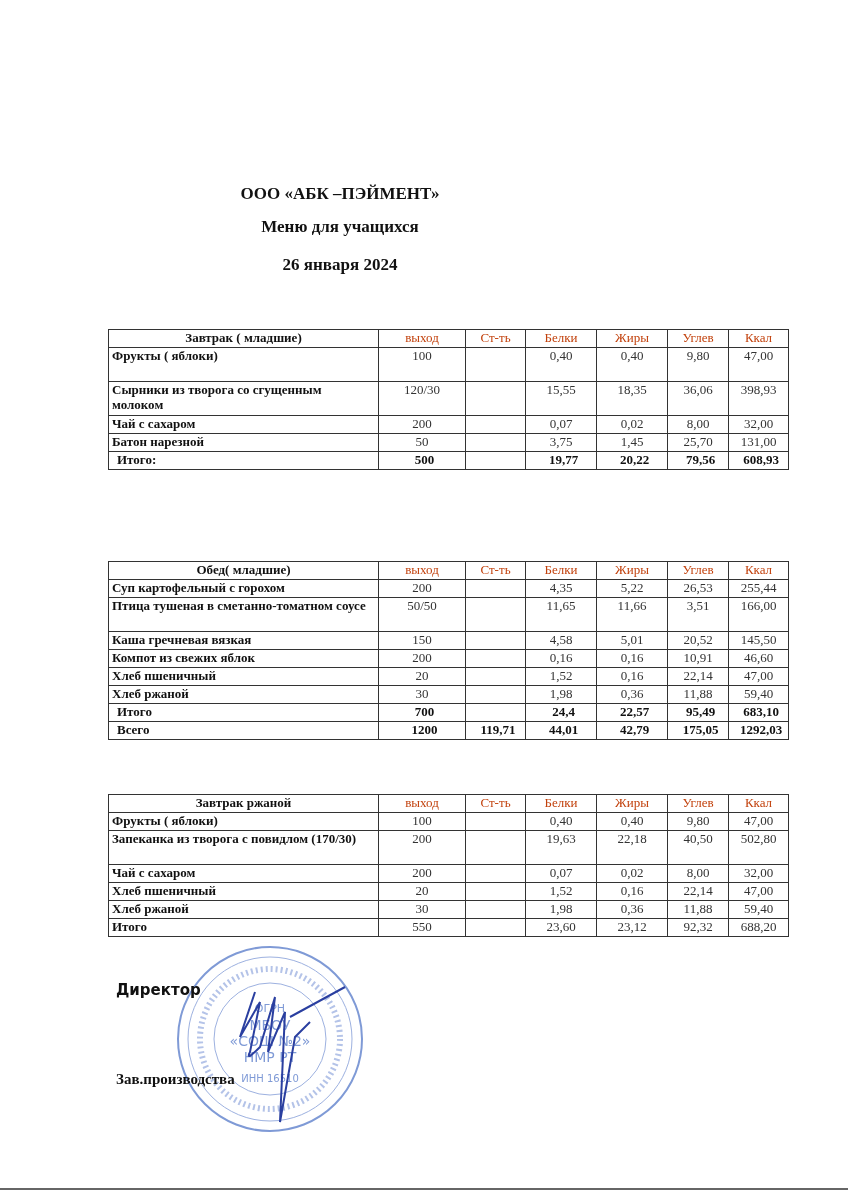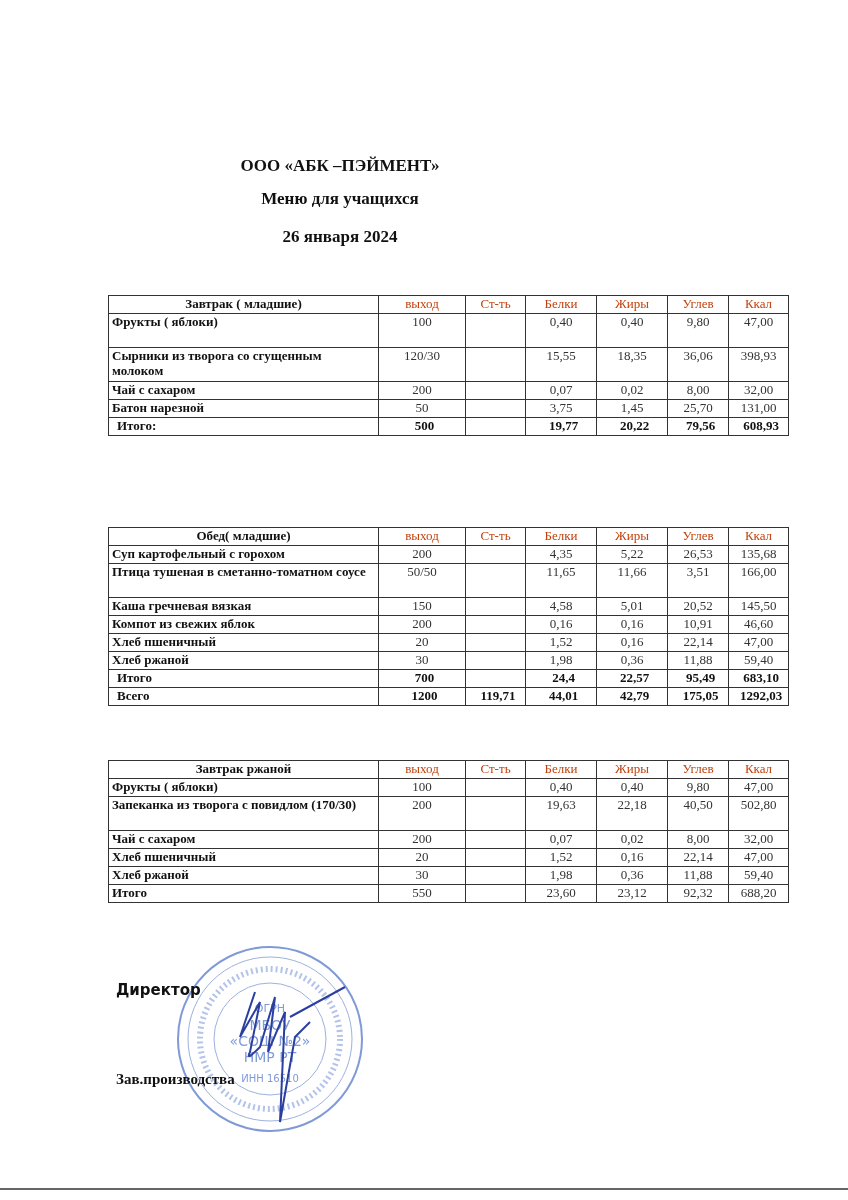--- a/index.html
+++ b/index.html
@@ -1,22 +1,22 @@
 <!DOCTYPE html>
 <html><head>
 <meta charset="utf-8">
 <style>
   html, body { margin:0; padding:0; }
   body { width:848px; height:1200px; background:#ffffff; position:relative; overflow:hidden; font-family:"Liberation Serif", serif; color:#111; }
   .page-border-bottom { position:absolute; left:0; right:0; top:1188px; height:2px; background:#666; }
-  .header { position:absolute; left:0; width:680px; text-align:center; font-weight:bold; }
+  .header { position:absolute; left:0; width:680px; text-align:center; font-weight:bold;margin-top:28px; }
   .h1 { top:156px; font-size:17px; }
   .h2 { top:189px; font-size:17px; }
   .h3 { top:227px; font-size:17px; }
-  table.menu { position:absolute; left:108px; border-collapse:collapse; font-size:13px; table-layout:fixed; width:680px; }
+  table.menu { position:absolute; left:108px; border-collapse:collapse; font-size:13px; table-layout:fixed; width:680px;margin-top:34px; }
   table.menu td { border:1px solid #333; padding:0 3px; height:17px; line-height:15px; vertical-align:top; }
   table.menu td.num { text-align:center; color:#333; }
   table.menu tr.head td { text-align:center; color:#c2410c; }
   table.menu tr.head td.title { font-weight:bold; color:#111; }
   table.menu td.name { font-weight:bold; }
   table.menu tr.bold td { font-weight:bold; color:#111;padding-left:8px; }
   table.menu tr.tall td { height:33px; }
   .t1 { top:295px; }
   .t2 { top:527px; }
   .t3 { top:760px; }
@@ -120,21 +120,21 @@
     <td>Углев</td>
     <td>Ккал</td>
   </tr>
   <tr>
     <td class="name">Суп картофельный с горохом</td>
     <td class="num">200</td>
     <td class="num"></td>
     <td class="num">4,35</td>
     <td class="num">5,22</td>
     <td class="num">26,53</td>
-    <td class="num">135,68</td>
+    <td class="num">255,44</td>
   </tr>
   <tr class="tall">
     <td class="name">Птица тушеная в сметанно-томатном соусе</td>
     <td class="num">50/50</td>
     <td class="num"></td>
     <td class="num">11,65</td>
     <td class="num">11,66</td>
     <td class="num">3,51</td>
     <td class="num">166,00</td>
   </tr>

